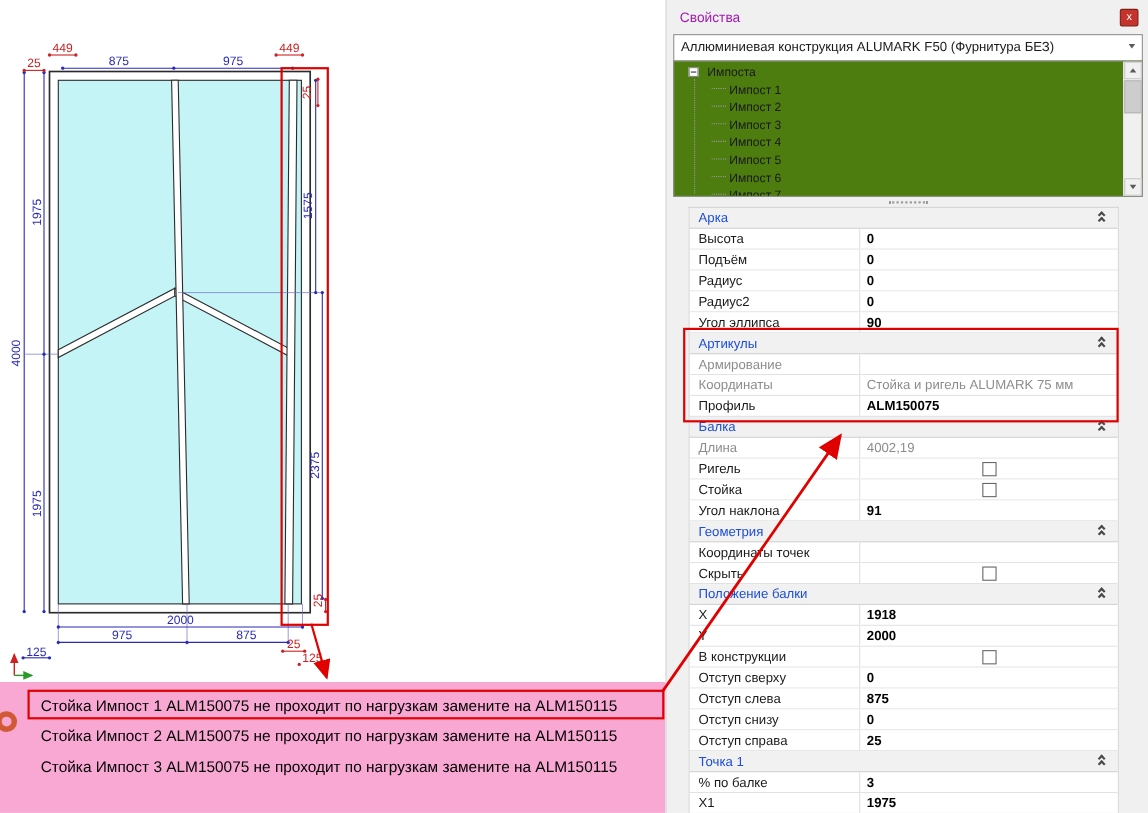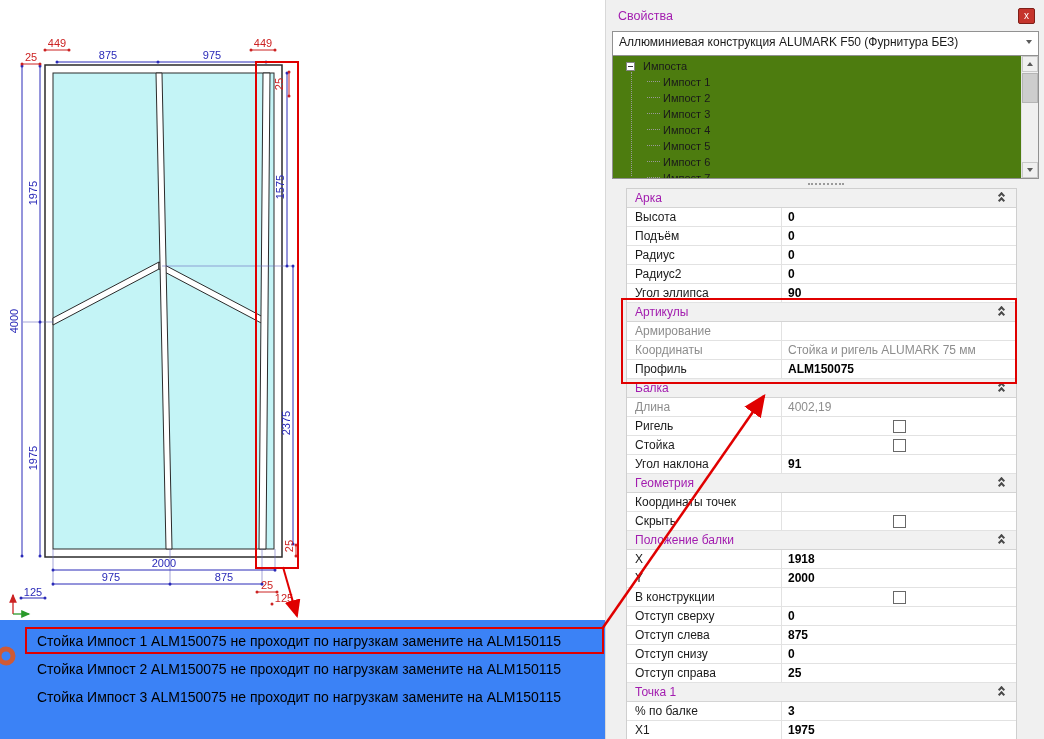--- a/index.html
+++ b/index.html
@@ -41,36 +41,36 @@
   .tri-down{width:0;height:0;border-left:3.5px solid transparent;border-right:3.5px solid transparent;
             border-top:4.5px solid #5a5a5a}
   .splitter{position:absolute;left:6px;top:180px;width:427px;height:7px;display:flex;
             align-items:center;justify-content:center}
   .split-dots{width:36px;border-top:2px dotted #9a9a9a}
 
   
   .pgrid{position:absolute;left:20px;top:188px;width:391px;border:1px solid #cfcfcf;border-bottom:none;
          font-size:12px;background:#fff}
   .phead{position:relative;height:19px;background:#f1f1f1;border-bottom:1px solid #d4d4d4;
-         line-height:18px;padding-left:8px;color:#a21caf}
+         line-height:18px;padding-left:8px;color:#1d4ed8}
   .prow{display:flex;height:19px;border-bottom:1px solid #e2e2e2;background:#fff}
   .plabel{width:155px;border-right:1px solid #e2e2e2;padding-left:8px;line-height:18px;color:#1a1a1a;
           white-space:nowrap;overflow:hidden}
   .pvalue{flex:1;padding-left:6px;line-height:18px;color:#000;white-space:nowrap;overflow:hidden}
   .pvalue.b{font-weight:bold}
   .muted{color:#8d8d8d}
   .pvalue.center{display:flex;align-items:center;justify-content:center;padding-left:0}
   .cb{width:13px;height:13px;background:#fff;border:1px solid #686868}
   .dchev{position:absolute;right:7px;top:3px;width:12px;height:12px}
   .dchev i,.dchev b{position:absolute;left:2px;width:5px;height:5px;border-left:2px solid #4a4a4a;
                     border-top:2px solid #4a4a4a;transform:rotate(45deg)}
   .dchev i{top:1px}.dchev b{top:6px}
 
   
-  .msgs{position:absolute;left:0;top:620px;width:605px;height:119px;background:#3b82f6}
+  .msgs{position:absolute;left:0;top:620px;width:605px;height:119px;background:#f9a8d4}
   .msg{position:absolute;left:37px;font-size:14px;color:#000;white-space:nowrap}
 
   
   #drawing{position:absolute;left:0;top:0}
   #drawing text{font-family:"Liberation Sans",sans-serif}
   .dimB{fill:#2a2ab8;font-size:11px}
   .dimR{fill:#cc2222;font-size:11px}
 
   .overlay{position:absolute;left:0;top:0;pointer-events:none;z-index:50}
 </style>

